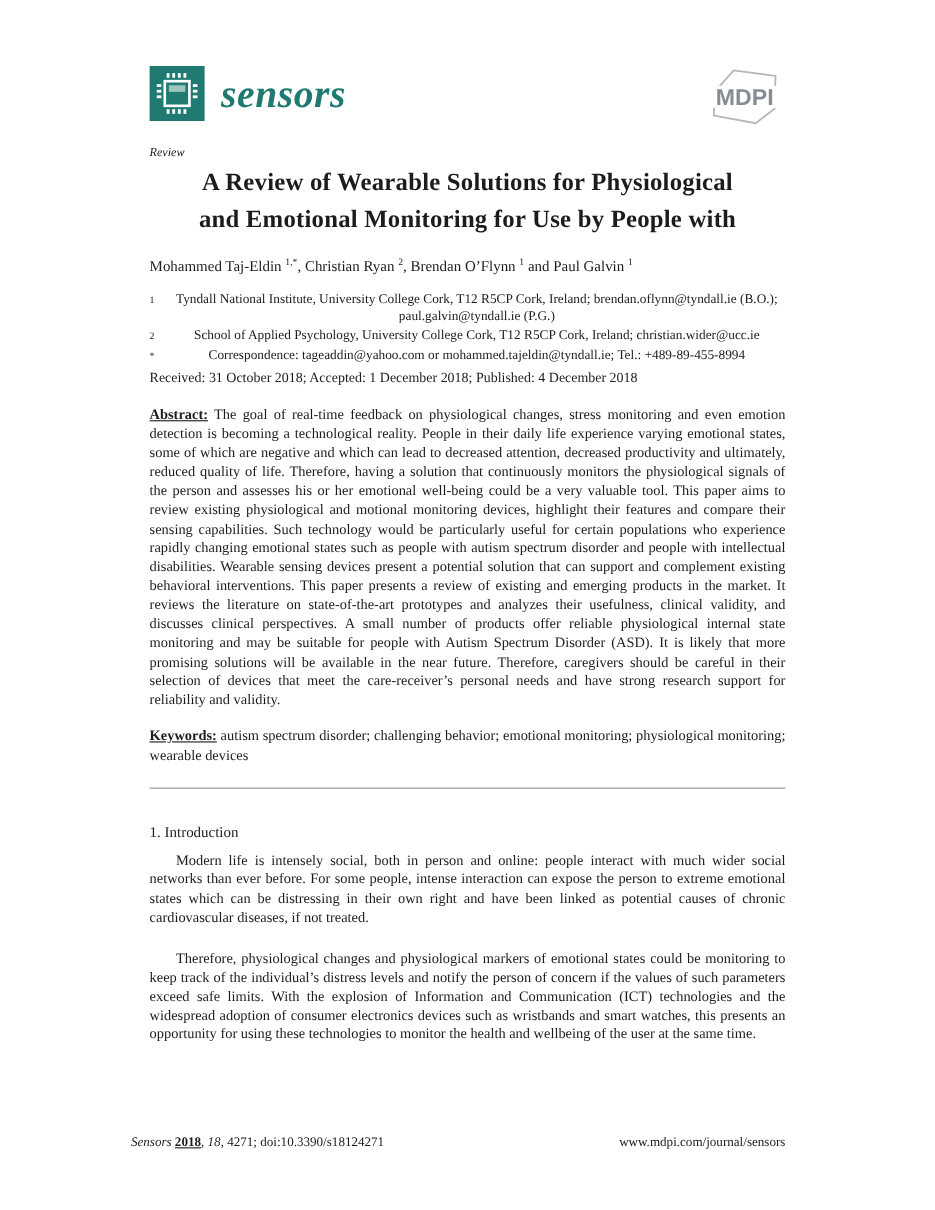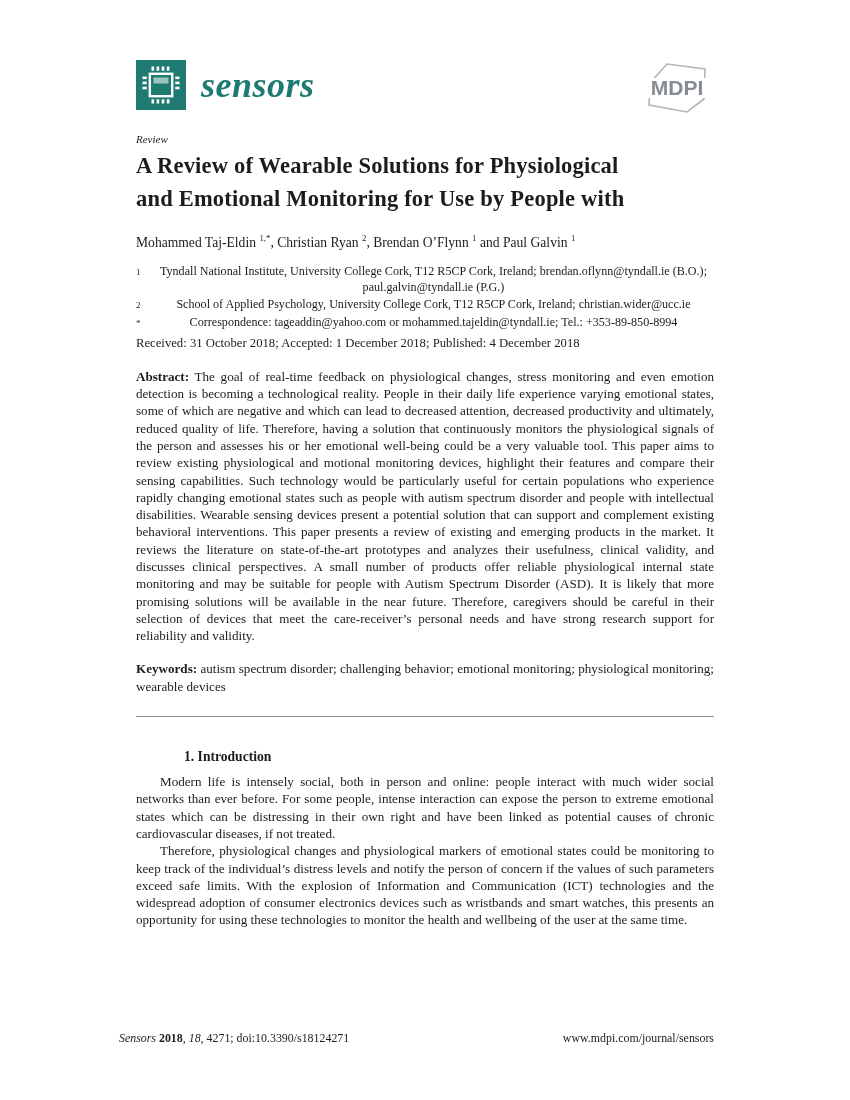--- a/index.html
+++ b/index.html
@@ -19,47 +19,47 @@
   .logo-lockup { display:flex; align-items:center; gap:15px; }
   .chip-box { width:50px; height:50px; display:block; }
   .wordmark {
     font-style:italic; font-weight:bold; font-size:36px;
     letter-spacing:0.5px; line-height:50px;
   }
   .mdpi-svg { display:block; margin-top:-2px; }
 
   
   .review-label { margin-top:15px; font-style:italic; font-size:11px; }
-  .title { margin-top:5px; font-size:22.5px; line-height:32.5px; font-weight:bold; letter-spacing:0.2px; }
+  .title { margin-top:5px; font-size:22.5px; line-height:32.5px; font-weight:bold; letter-spacing:0.2px;text-align:center; }
   .byline { margin-top:14px; font-size:13.6px; font-weight:normal; line-height:19px; }
   .byline sup { font-size:8.8px; }
   .affs { margin-top:11px; font-size:12.1px; line-height:16.8px; }
   .aff-row { display:flex; }
   .aff-marker { flex:0 0 17px; width:17px; font-size:9px; padding-top:1px; }
   .aff-text { flex:1;text-align:center; }
   .dates { margin-top:4px; font-size:12.7px; }
 
   .abstract, .keywords, .body-para { font-size:13.1px; line-height:17.3px; text-align:justify; }
   .abstract { margin-top:17px; }
   .keywords { margin-top:16px; }
 
   .divider { margin-top:21px; border:none; border-top:1.5px solid #8f8f8f; height:0; }
 
-  .section-heading { margin-top:32px; font-size:13.6px; font-weight:bold;margin-left:48px; }
-  .body-para { text-indent:24px; }
+  .section-heading { margin-top:32px; font-size:13.6px; font-weight:normal; }
+  .body-para { text-indent:24px;margin-top:20px; }
   .para-first { margin-top:8px; }
 
   
   .footer {
     position:absolute; left:119px; right:136px; bottom:54px;
     display:flex; justify-content:space-between;
     font-size:11.9px;
   }
   .it { font-style:italic; }
-  .bd { font-weight:bold; }
+  .bd { font-weight:bold;text-decoration:underline; }
 </style>
 </head>
 <body>
 
 <div class="content">
 
   <div class="header">
     <div class="logo-lockup">
       <svg class="chip-box" width="50" height="50" viewBox="0 0 50 50" style="background-color: rgb(31, 122, 114);">
         <g fill="#ffffff">
@@ -104,21 +104,21 @@
     <div class="aff-row">
       <span class="aff-marker">1</span>
       <span class="aff-text">Tyndall National Institute, University College Cork, T12 R5CP Cork, Ireland; brendan.oflynn@tyndall.ie (B.O.); paul.galvin@tyndall.ie (P.G.)</span>
     </div>
     <div class="aff-row">
       <span class="aff-marker">2</span>
       <span class="aff-text">School of Applied Psychology, University College Cork, T12 R5CP Cork, Ireland; christian.wider@ucc.ie</span>
     </div>
     <div class="aff-row">
       <span class="aff-marker">*</span>
-      <span class="aff-text">Correspondence: tageaddin@yahoo.com or mohammed.tajeldin@tyndall.ie; Tel.: +353-89-850-8994</span>
+      <span class="aff-text">Correspondence: tageaddin@yahoo.com or mohammed.tajeldin@tyndall.ie; Tel.: +489-89-455-8994</span>
     </div>
   </div>
 
   <div class="dates">Received: 31 October 2018; Accepted: 1 December 2018; Published: 4 December 2018</div>
 
   <p class="abstract"><span class="bd">Abstract:</span> <span>The goal of real-time feedback on physiological changes, stress monitoring and even emotion detection is becoming a technological reality. People in their daily life experience varying emotional states, some of which are negative and which can lead to decreased attention, decreased productivity and ultimately, reduced quality of life. Therefore, having a solution that continuously monitors the physiological signals of the person and assesses his or her emotional well-being could be a very valuable tool. This paper aims to review existing physiological and motional monitoring devices, highlight their features and compare their sensing capabilities. Such technology would be particularly useful for certain populations who experience rapidly changing emotional states such as people with autism spectrum disorder and people with intellectual disabilities. Wearable sensing devices present a potential solution that can support and complement existing behavioral interventions. This paper presents a review of existing and emerging products in the market. It reviews the literature on state-of-the-art prototypes and analyzes their usefulness, clinical validity, and discusses clinical perspectives. A small number of products offer reliable physiological internal state monitoring and may be suitable for people with Autism Spectrum Disorder (ASD). It is likely that more promising solutions will be available in the near future. Therefore, caregivers should be careful in their selection of devices that meet the care-receiver’s personal needs and have strong research support for reliability and validity.</span></p>
 
   <p class="keywords"><span class="bd">Keywords:</span> <span>autism spectrum disorder; challenging behavior; emotional monitoring; physiological monitoring; wearable devices</span></p>
 
   <hr class="divider">

